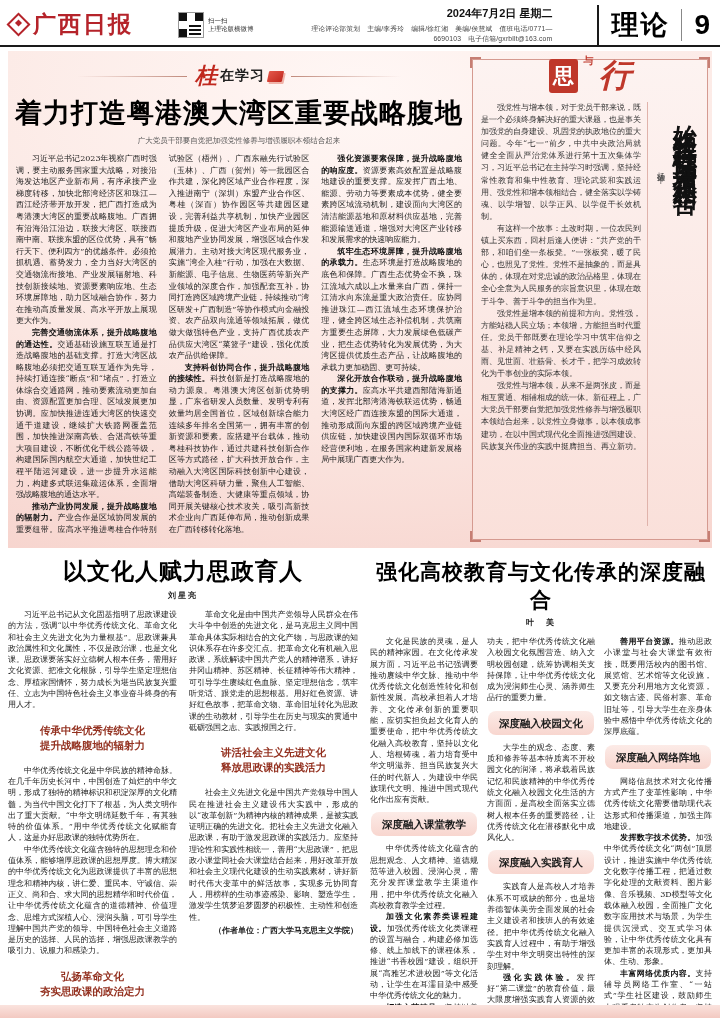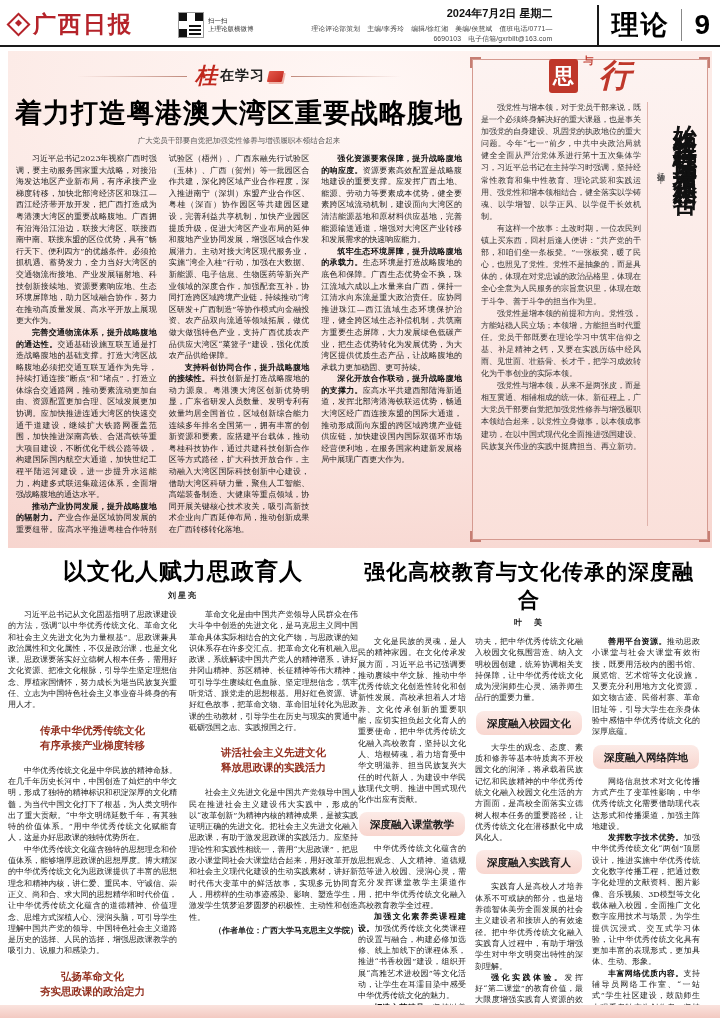--- a/index.html
+++ b/index.html
@@ -57,21 +57,21 @@
   .sx-si{display:inline-block;background:#bf372a;color:#fff;font-family:"DejaVu Serif",serif;font-weight:bold;
          font-size:21px;padding:3px 4px;border-radius:3px;vertical-align:middle;}
   .sx-yu{font-size:10px;color:#bf372a;vertical-align:top;margin:0 1px;font-weight:bold;}
   .sx-xing{font-family:"DejaVu Serif",serif;font-style:italic;font-weight:bold;font-size:32px;color:#bf372a;vertical-align:middle;}
   .sx-inner{display:flex;height:424px;padding:4px 6px 6px 8px;}
   .sx-body{flex:1;overflow:hidden;font-family:"DejaVu Serif",serif;font-size:8px;line-height:12.1px;text-align:justify;color:#333;}
   .sx-side{display:flex;flex:none;padding-left:6px;margin-left:6px;border-left:1px solid #e0b3ab;}
   .sx-author{writing-mode:vertical-rl;font-size:8px;color:#444;margin-top:64px;margin-right:2px;letter-spacing:2px;}
   .sx-title{writing-mode:vertical-rl;font-size:24px;font-weight:900;letter-spacing:5px;color:#111;margin:4px 0 0 2px;}
   
-  .bottom{position:absolute;left:8px;right:8px;top:554px;height:450px;display:flex;}
+  .bottom{position:absolute;left:8px;right:8px;top:554px;height:450px;display:flex;gap:12px;}
   .art{flex:none;}
   .art-left{width:350px;}
   .art-right{width:342px;}
   .art-headline{text-align:center;font-weight:900;color:#000;letter-spacing:1px;}
   .art-left .art-headline{font-size:23px;margin:2px 0 3px;}
   .art-right .art-headline{font-size:21px;margin:4px 0 3px;}
   .art-author{text-align:center;font-size:8px;font-weight:bold;color:#222;margin-bottom:8px;letter-spacing:2px;}
   .cols{overflow:hidden;column-fill:auto;font-family:"DejaVu Serif",serif;font-size:8px;text-align:justify;color:#222;}
   .art-left .cols{height:396px;column-count:2;column-gap:12px;line-height:11.3px;}
   .art-right .cols{height:394px;column-count:3;column-gap:9px;line-height:11.3px;}
@@ -162,21 +162,21 @@
   </div>
 
   <div class="bottom">
     <div class="art art-left">
       <div class="art-headline">以文化人赋力思政育人</div>
       <div class="art-author">刘星亮</div>
       <div class="cols">
           <p class="para">习近平总书记从文化固基指明了思政课建设的方法，强调“以中华优秀传统文化、革命文化和社会主义先进文化为力量根基”。思政课兼具政治属性和文化属性，不仅是政治课，也是文化课。思政课要落实好立德树人根本任务，需用好文化资源、把准文化根脉，引导学生坚定理想信念、厚植家国情怀，努力成长为堪当民族复兴重任、立志为中国特色社会主义事业奋斗终身的有用人才。</p>
           <div class="subhead">
             <div>传承中华优秀传统文化</div>
-            <div>有序承接产业梯度转移</div>
+            <div>提升战略腹地的辐射力</div>
           </div>
           <p class="para">中华优秀传统文化是中华民族的精神命脉。在几千年历史长河中，中国创造了灿烂的中华文明，形成了独特的精神标识和积淀深厚的文化精髓，为当代中国文化打下了根基，为人类文明作出了重大贡献。“中华文明绵延数千年，有其独特的价值体系。”用中华优秀传统文化赋能育人，这是办好思政课的独特优势所在。</p>
           <p class="para">中华优秀传统文化蕴含独特的思想理念和价值体系，能够增厚思政课的思想厚度。博大精深的中华优秀传统文化为思政课提供了丰富的思想理念和精神内核，讲仁爱、重民本、守诚信、崇正义、尚和合、求大同的思想精华和时代价值，让中华优秀传统文化蕴含的道德精神、价值理念、思维方式深植人心、浸润头脑，可引导学生理解中国共产党的领导、中国特色社会主义道路是历史的选择、人民的选择，增强思政课教学的吸引力、说服力和感染力。</p>
           <div class="subhead">
             <div>弘扬革命文化</div>
             <div>夯实思政课的政治定力</div>
           </div>
           <p class="para">革命文化是由中国共产党领导人民群众在伟大斗争中创造的先进文化，是马克思主义同中国革命具体实际相结合的文化产物，与思政课的知识体系存在许多交汇点。把革命文化有机融入思政课，系统解读中国共产党人的精神谱系，讲好井冈山精神、苏区精神、长征精神等伟大精神，可引导学生赓续红色血脉、坚定理想信念，筑牢听党话、跟党走的思想根基。用好红色资源、讲好红色故事，把革命文物、革命旧址转化为思政课的生动教材，引导学生在历史与现实的贯通中砥砺强国之志、实践报国之行。</p>
           <div class="subhead">
             <div>讲活社会主义先进文化</div>

